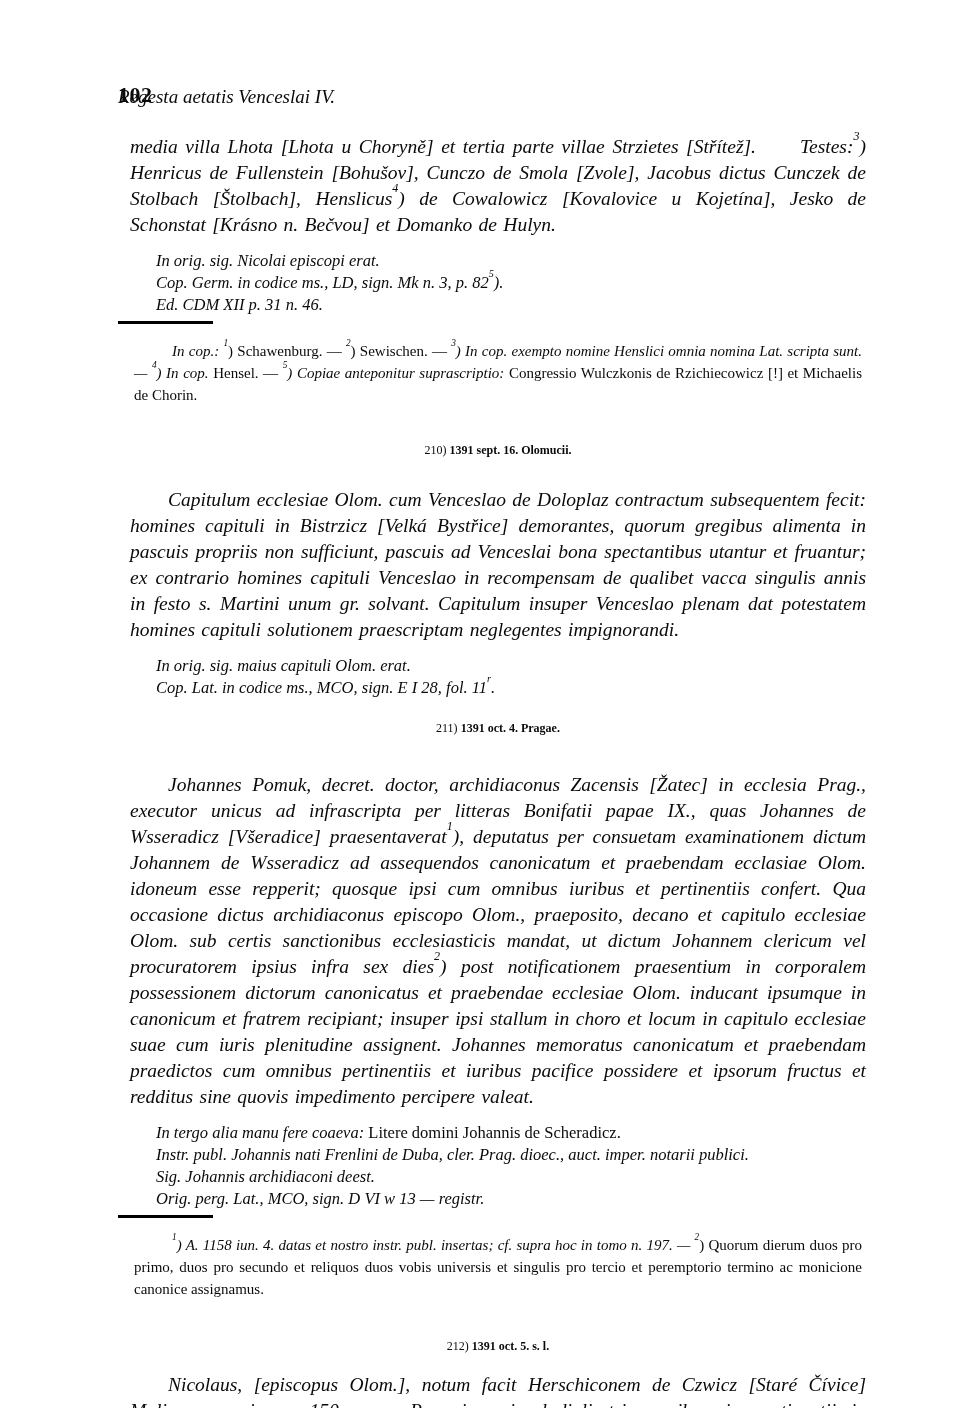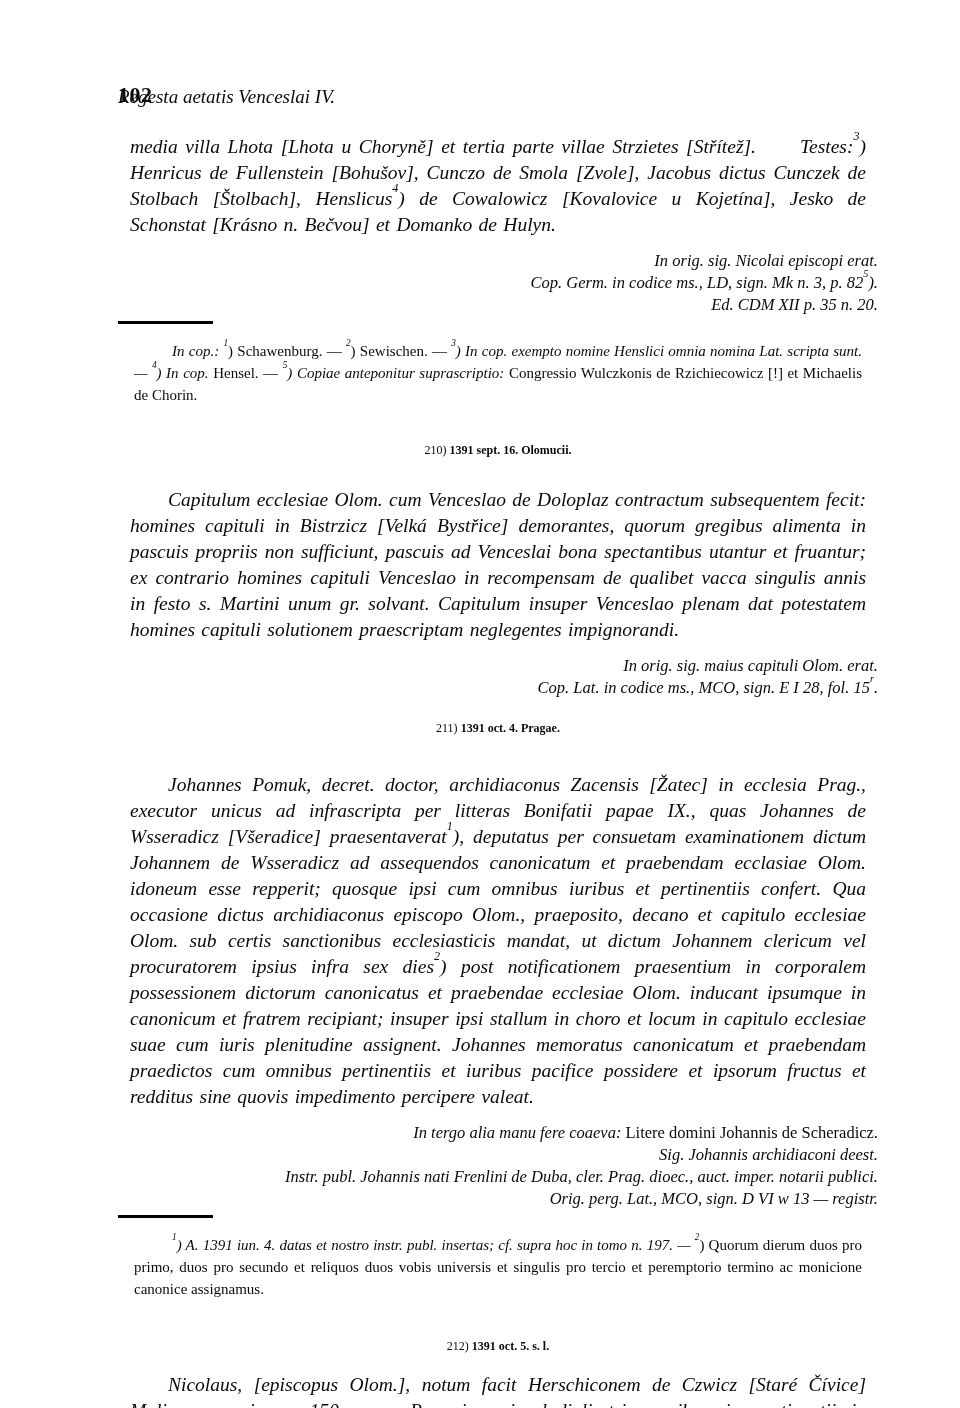--- a/index.html
+++ b/index.html
@@ -55,21 +55,21 @@
     top: -0.48em;
     font-style: italic;
   }
   .notes {
     margin: 0 0 0 38px;
     font-size: 16.5px;
     line-height: 22px;
     font-style: italic;
   }
   .notes.mt5 { margin-top: 4px; }
-  .note-line { white-space: normal; text-align: right; }
+  .note-line { white-space: normal; }
   .roman { font-style: normal; }
   .it { font-style: italic; }
   .fnsep {
     width: 95px;
     height: 0;
     border-top: 3px solid #000;
     margin: 5px 0 5px 0;
   }
   .footnotes {
     margin: 16px;
@@ -100,56 +100,56 @@
   <div class="pagehead">
     <span class="pagenum">102</span>
     <div class="runtitle">Regesta aetatis Venceslai IV.</div>
   </div>
 
   <p class="body-para mt-para1"><span>media villa Lhota [Lhota u Choryně] et tertia parte villae Strzietes [Střítež].</span><span class="hgap"></span><span>Testes:</span><sup class="marker">3</sup><span>) Henricus de Fullenstein [Bohušov], Cunczo de Smola [Zvole], Jacobus dictus Cunczek de Stolbach [Štolbach], Henslicus</span><sup class="marker">4</sup><span>) de Cowalowicz [Kovalovice u Kojetína], Jesko de Schonstat [Krásno n. Bečvou] et Domanko de Hulyn.</span></p>
 
   <div class="notes">
     <div class="note-line"><span>In orig. sig. Nicolai episcopi erat.</span></div>
     <div class="note-line"><span>Cop. Germ. in codice ms., LD, sign. Mk n. 3, p. 82</span><sup class="marker">5</sup><span>).</span></div>
-    <div class="note-line"><span>Ed. CDM XII p. 35 n. 20.</span></div>
+    <div class="note-line"><span>Ed. CDM XII p. 31 n. 46.</span></div>
   </div>
 
   <div class="fnsep"></div>
 
   <p class="footnotes"><span class="it">In cop.: </span><sup class="marker">1</sup><span class="roman">) Schawenburg. — </span><sup class="marker">2</sup><span class="roman">) Sewischen. — </span><sup class="marker">3</sup><span class="it">) In cop. exempto nomine Henslici omnia nomina Lat. scripta sunt. — </span><sup class="marker">4</sup><span class="it">) In cop.</span><span class="roman"> Hensel. — </span><sup class="marker">5</sup><span class="it">) Copiae anteponitur suprascriptio:</span><span class="roman"> Congressio Wulczkonis de Rzichiecowicz [!] et Michaelis de Chorin.</span></p>
 
   <p class="hd hd210">
     <span class="num">210)</span>
     <span class="rest">1391 sept. 16. Olomucii.</span>
   </p>
 
   <p class="body-para first-indent"><span>Capitulum ecclesiae Olom. cum Venceslao de Doloplaz contractum subsequentem fecit: homines capituli in Bistrzicz [Velká Bystřice] demorantes, quorum gregibus alimenta in pascuis propriis non sufficiunt, pascuis ad Venceslai bona spectantibus utantur et fruantur; ex contrario homines capituli Venceslao in recompensam de qualibet vacca singulis annis in festo s. Martini unum gr. solvant. Capitulum insuper Venceslao plenam dat potestatem homines capituli solutionem praescriptam neglegentes impignorandi.</span></p>
 
   <div class="notes mt5">
     <div class="note-line"><span>In orig. sig. maius capituli Olom. erat.</span></div>
-    <div class="note-line"><span>Cop. Lat. in codice ms., MCO, sign. E I 28, fol. 15</span><sup class="marker">r</sup><span>.</span></div>
+    <div class="note-line"><span>Cop. Lat. in codice ms., MCO, sign. E I 28, fol. 11</span><sup class="marker">r</sup><span>.</span></div>
   </div>
 
   <p class="hd hd211">
     <span class="num">211)</span>
     <span class="rest">1391 oct. 4. Pragae.</span>
   </p>
 
   <p class="body-para first-indent"><span>Johannes Pomuk, decret. doctor, archidiaconus Zacensis [Žatec] in ecclesia Prag., executor unicus ad infrascripta per litteras Bonifatii papae IX., quas Johannes de Wsseradicz [Všeradice] praesentaverat</span><sup class="marker">1</sup><span>), deputatus per consuetam examinationem dictum Johannem de Wsseradicz ad assequendos canonicatum et praebendam ecclasiae Olom. idoneum esse repperit; quosque ipsi cum omnibus iuribus et pertinentiis confert. Qua occasione dictus archidiaconus episcopo Olom., praeposito, decano et capitulo ecclesiae Olom. sub certis sanctionibus ecclesiasticis mandat, ut dictum Johannem clericum vel procuratorem ipsius infra sex dies</span><sup class="marker">2</sup><span>) post notificationem praesentium in corporalem possessionem dictorum canonicatus et praebendae ecclesiae Olom. inducant ipsumque in canonicum et fratrem recipiant; insuper ipsi stallum in choro et locum in capitulo ecclesiae suae cum iuris plenitudine assignent. Johannes memoratus canonicatum et praebendam praedictos cum omnibus pertinentiis et iuribus pacifice possidere et ipsorum fructus et redditus sine quovis impedimento percipere valeat.</span></p>
 
   <div class="notes">
     <div class="note-line"><span>In tergo alia manu fere coaeva:</span><span class="roman"> Litere domini Johannis de Scheradicz.</span></div>
+    <div class="note-line"><span>Instr. publ. Johannis nati Frenlini de Duba, cler. Prag. dioec., auct. imper. notarii publici.</span></div>
     <div class="note-line"><span>Sig. Johannis archidiaconi deest.</span></div>
-    <div class="note-line"><span>Instr. publ. Johannis nati Frenlini de Duba, cler. Prag. dioec., auct. imper. notarii publici.</span></div>
     <div class="note-line"><span>Orig. perg. Lat., MCO, sign. D VI w 13 — registr.</span></div>
   </div>
 
   <div class="fnsep"></div>
 
-  <p class="footnotes"><sup class="marker">1</sup><span class="it">) A. 1391 iun. 4. datas et nostro instr. publ. insertas; cf. supra hoc in tomo n. 197. — </span><sup class="marker">2</sup><span class="roman">) Quorum dierum duos pro primo, duos pro secundo et reliquos duos vobis universis et singulis pro tercio et peremptorio termino ac monicione canonice assignamus.</span></p>
+  <p class="footnotes"><sup class="marker">1</sup><span class="it">) A. 1158 iun. 4. datas et nostro instr. publ. insertas; cf. supra hoc in tomo n. 197. — </span><sup class="marker">2</sup><span class="roman">) Quorum dierum duos pro primo, duos pro secundo et reliquos duos vobis universis et singulis pro tercio et peremptorio termino ac monicione canonice assignamus.</span></p>
 
   <p class="hd hd212">
     <span class="num">212)</span>
     <span class="rest">1391 oct. 5. s. l.</span>
   </p>
 
   <p class="body-para first-indent"><span>Nicolaus, [episcopus Olom.], notum facit Herschiconem de Czwicz [Staré Čívice] Maliczae, uxori suae, 150 sex. gr. Prag. in curia alodiali et in omnibus eius pertinentiis in Czwicz nomine veri</span></p>
 
 </div>
 

